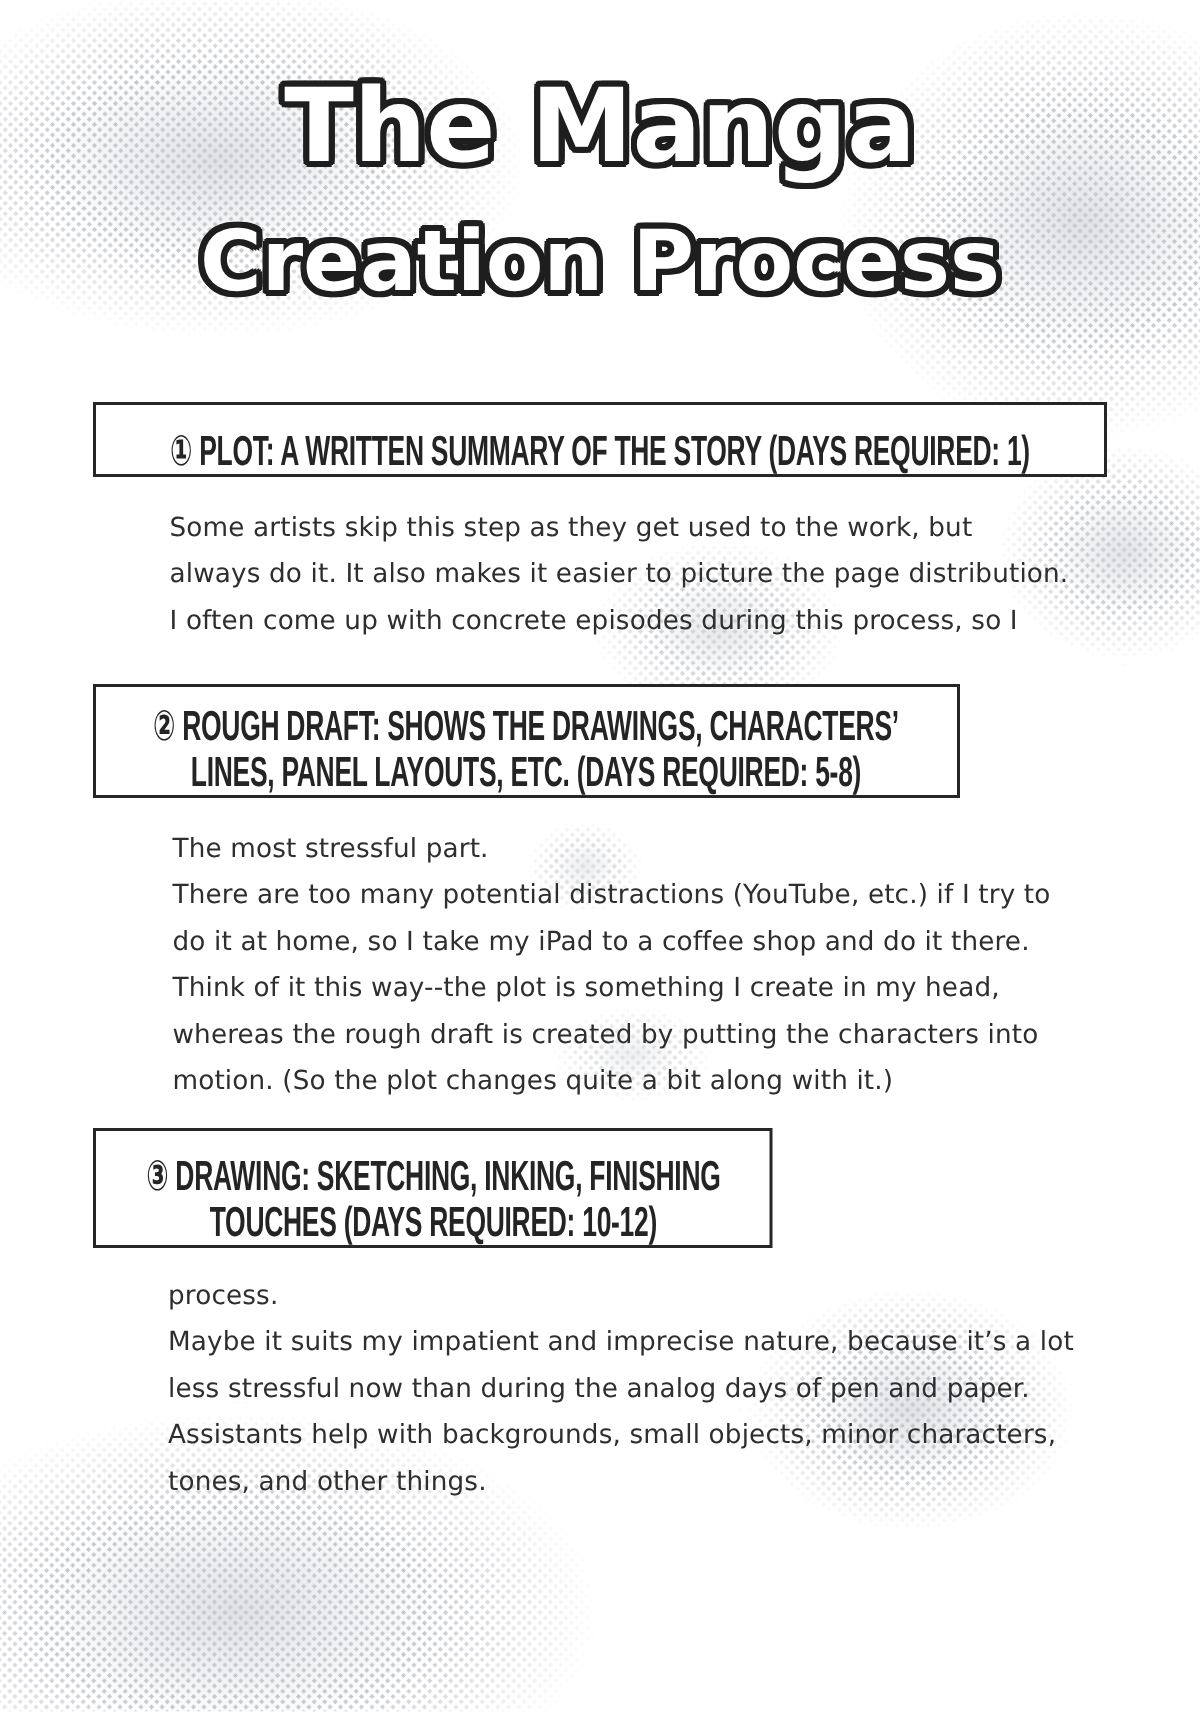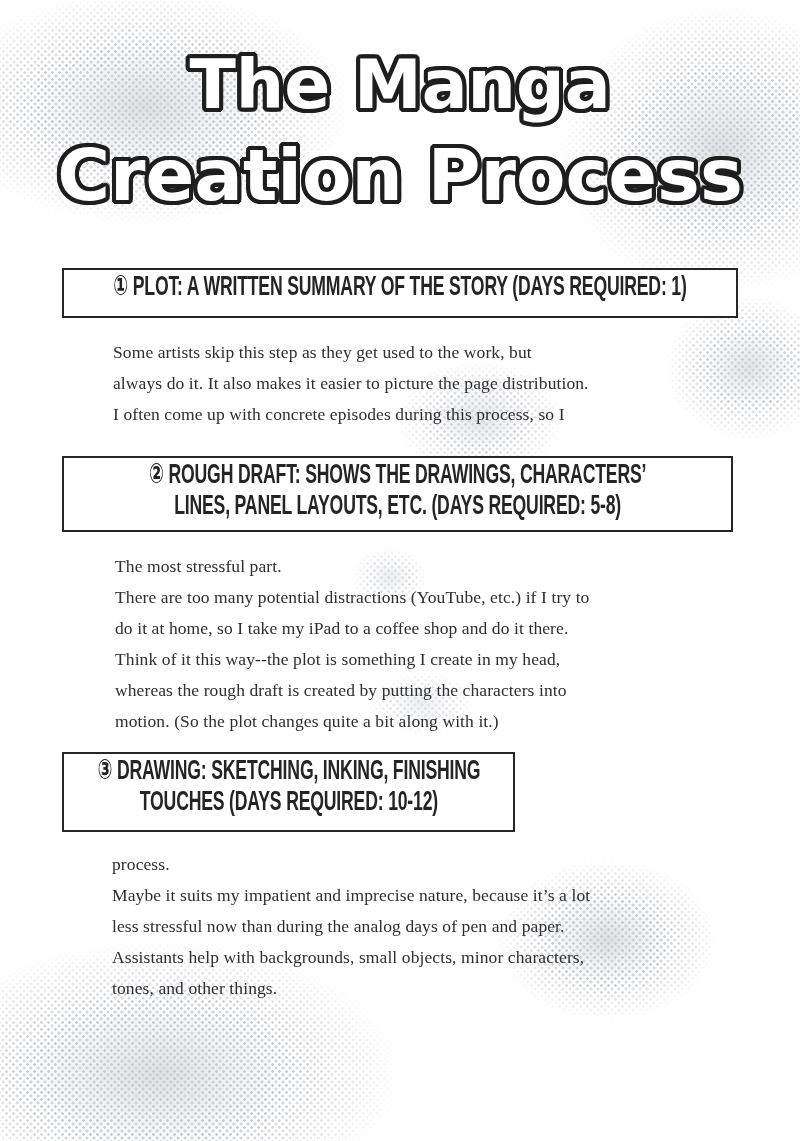--- a/index.html
+++ b/index.html
@@ -44,32 +44,32 @@
   }
   .title-line{
     white-space:nowrap;
     text-shadow:
       4px 0 0 #1e1e1e,-4px 0 0 #1e1e1e,0 4px 0 #1e1e1e,0 -4px 0 #1e1e1e,
       3px 3px 0 #1e1e1e,-3px 3px 0 #1e1e1e,3px -3px 0 #1e1e1e,-3px -3px 0 #1e1e1e,
       2px 4px 0 #1e1e1e,-2px 4px 0 #1e1e1e,2px -4px 0 #1e1e1e,-2px -4px 0 #1e1e1e,
       4px 2px 0 #1e1e1e,-4px 2px 0 #1e1e1e,4px -2px 0 #1e1e1e,-4px -2px 0 #1e1e1e;
   }
   .title-1{font-size:68px;}
-  .title-2{font-size:72px;text-align:center;}
+  .title-2{font-size:56px;text-align:center;}
 
   
   .hbox{
     position:absolute;z-index:2;
     border:2px solid #262626;
     background:rgba(255,255,255,0.92);
-    display:flex;align-items:flex-start;justify-content:center;
+    display:flex;align-items:flex-end;justify-content:center;
     box-sizing:border-box;
   }
   .hbox-1{left:62px;top:268px;width:676px;height:50px;}
-  .hbox-2{left:62px;top:456px;width:671px;height:76px;}
+  .hbox-2{left:62px;top:456px;width:578px;height:76px;}
   .hbox-3{left:62px;top:752px;width:453px;height:80px;}
   .hlines{
     transform:scaleX(0.63);
     transform-origin:center center;
     text-align:center;
     font-family:"Liberation Sans","DejaVu Sans",sans-serif;
     font-weight:700;
     font-size:28px;
     line-height:31px;
     letter-spacing:-0.3px;
@@ -79,21 +79,21 @@
 
   
   .para{
     position:absolute;z-index:2;
     font-family:"DejaVu Sans",sans-serif;
     font-size:17.5px;
     line-height:31px;
     color:#2e2e2e;
     letter-spacing:0.1px;
   }
-  .para div{white-space:nowrap;font-family:Liberation Serif, serif;}
+  .para div{white-space:nowrap;}
   .para-1{left:113px;top:337px;}
   .para-2{left:115px;top:551px;}
   .para-3{left:112px;top:849px;}
 </style>
 </head>
 <body>
 
 <div id="page">
 
   <div class="blob b-tl"></div>

